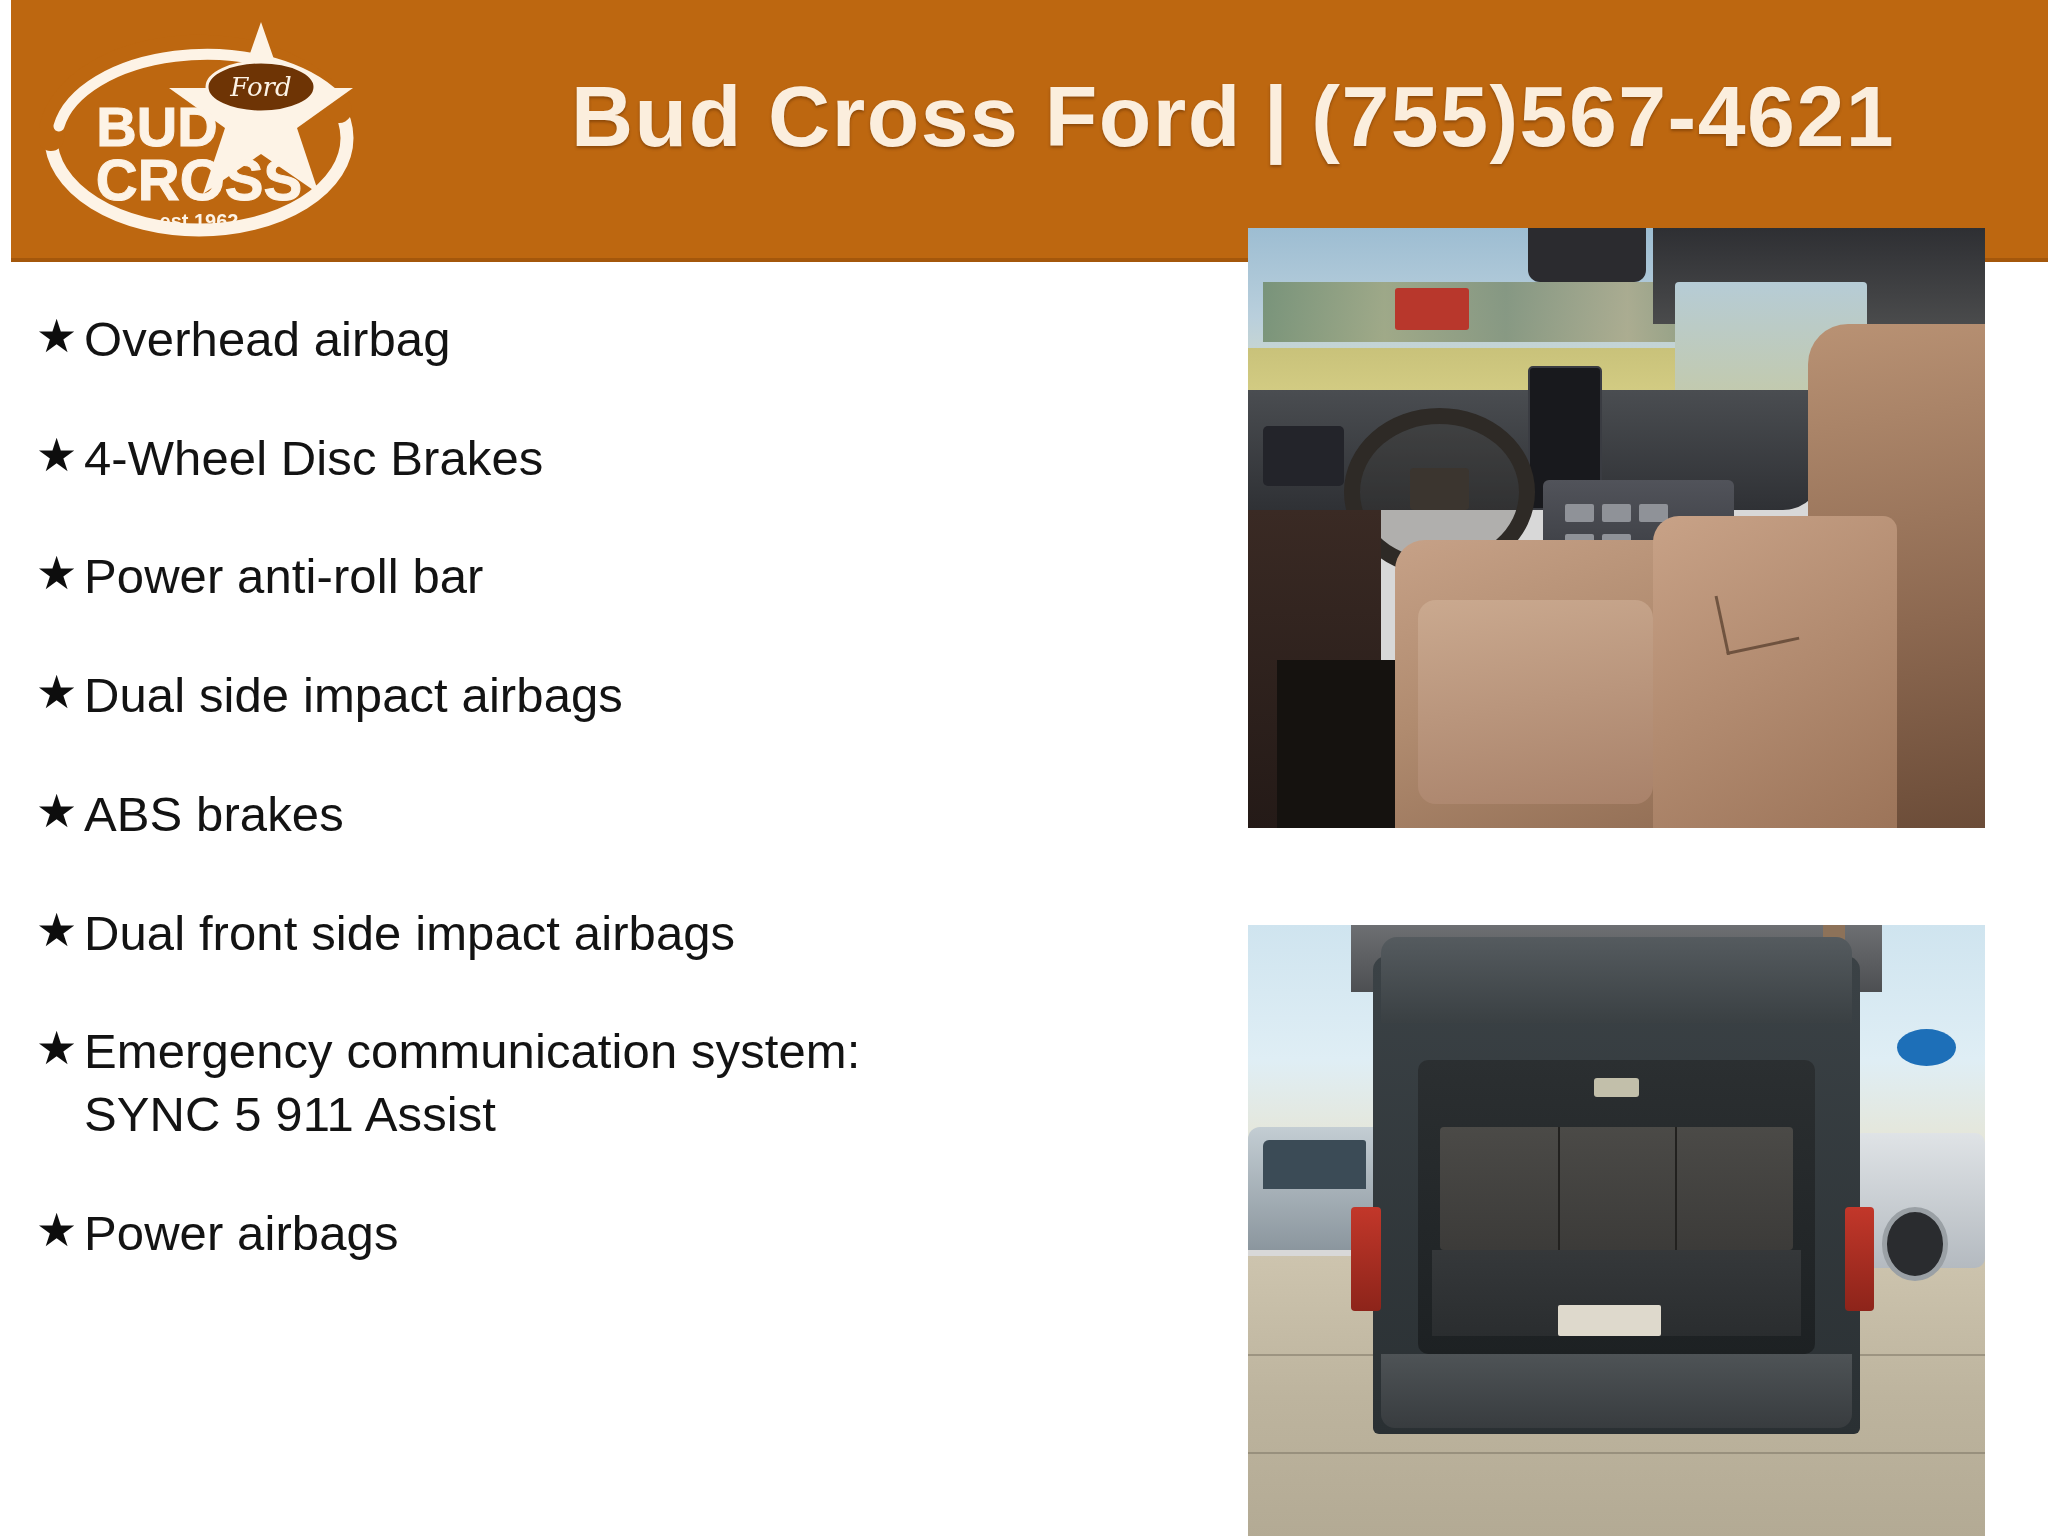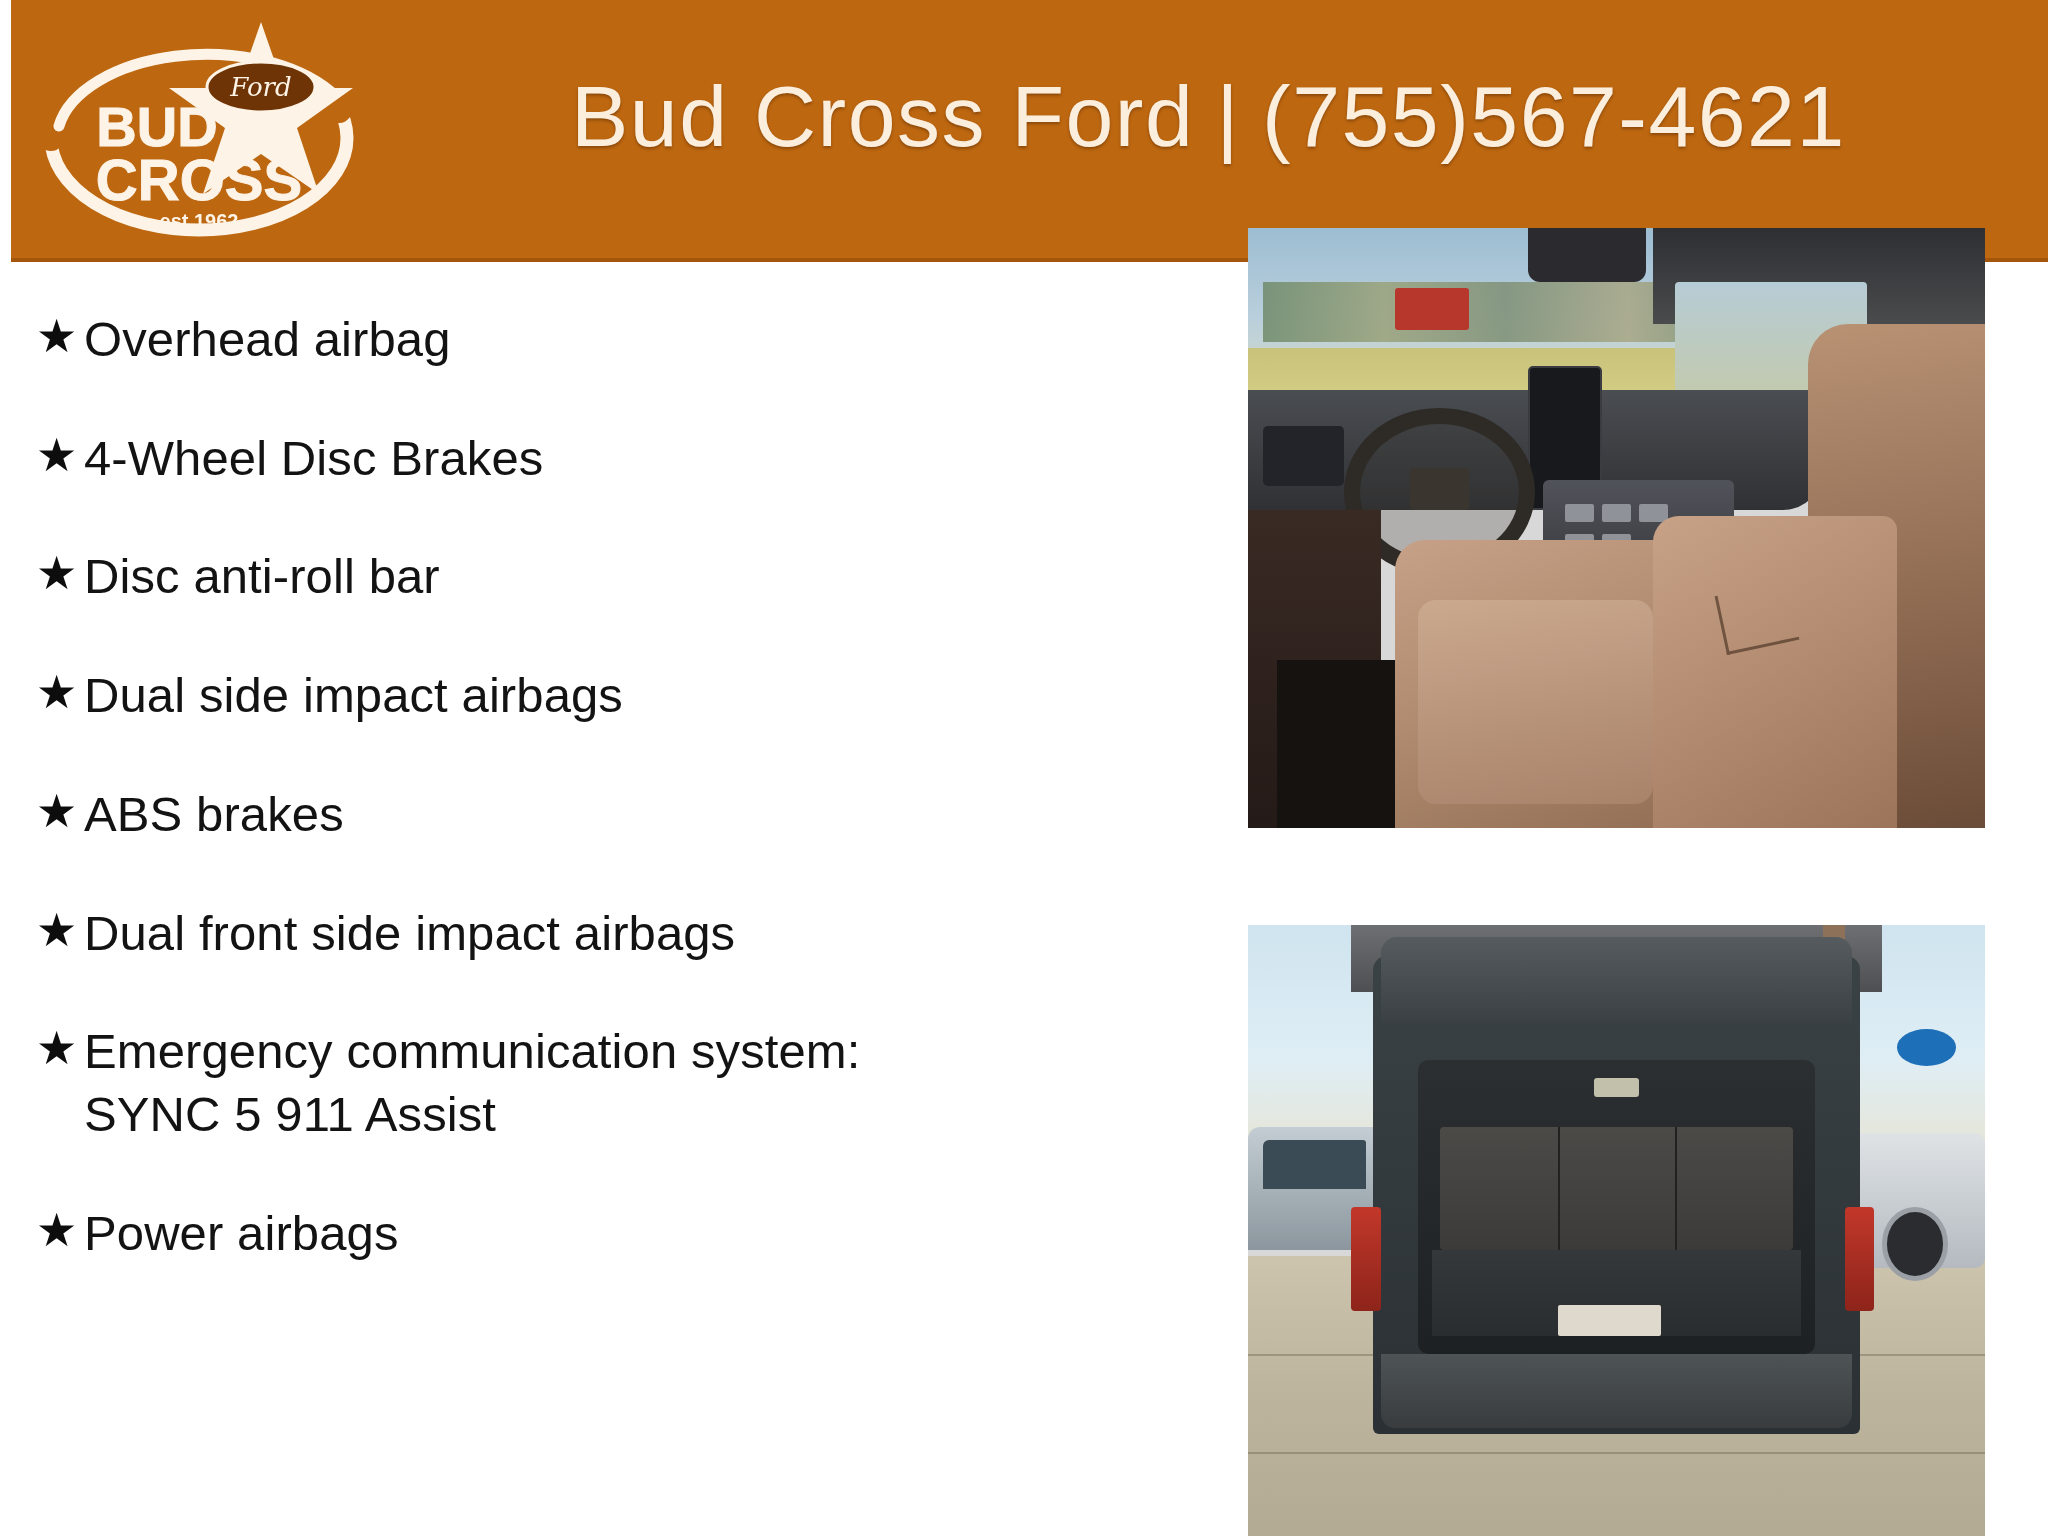--- a/index.html
+++ b/index.html
@@ -28,21 +28,21 @@
 
   
   .header-title {
     position:absolute; left:560px; top:56px;
     width:1470px; height:120px;
     display:flex; align-items:center; justify-content:flex-start;
     white-space:nowrap;
   }
   .header-title-text {
     font-size:86px;
-    font-weight:400;
+    font-weight:700;
     letter-spacing:1.5px;
     color:#fbeedd;
     text-shadow:0 2px 3px rgba(80,35,0,0.45);
     font-family:"Liberation Sans", sans-serif;
   }
   .hdr-sep { padding:0 22px; color:#fbeedd; }
 
   
   .content {
     position:absolute; left:0; top:262px;
@@ -323,21 +323,21 @@
       <span class="feature-label">Overhead airbag</span>
     </div>
 
     <div class="feature-item">
       <span class="bullet">★</span>
       <span class="feature-label">4-Wheel Disc Brakes</span>
     </div>
 
     <div class="feature-item">
       <span class="bullet">★</span>
-      <span class="feature-label">Disc anti-roll bar</span>
+      <span class="feature-label">Power anti-roll bar</span>
     </div>
 
     <div class="feature-item">
       <span class="bullet">★</span>
       <span class="feature-label">Dual side impact airbags</span>
     </div>
 
     <div class="feature-item">
       <span class="bullet">★</span>
       <span class="feature-label">ABS brakes</span>

